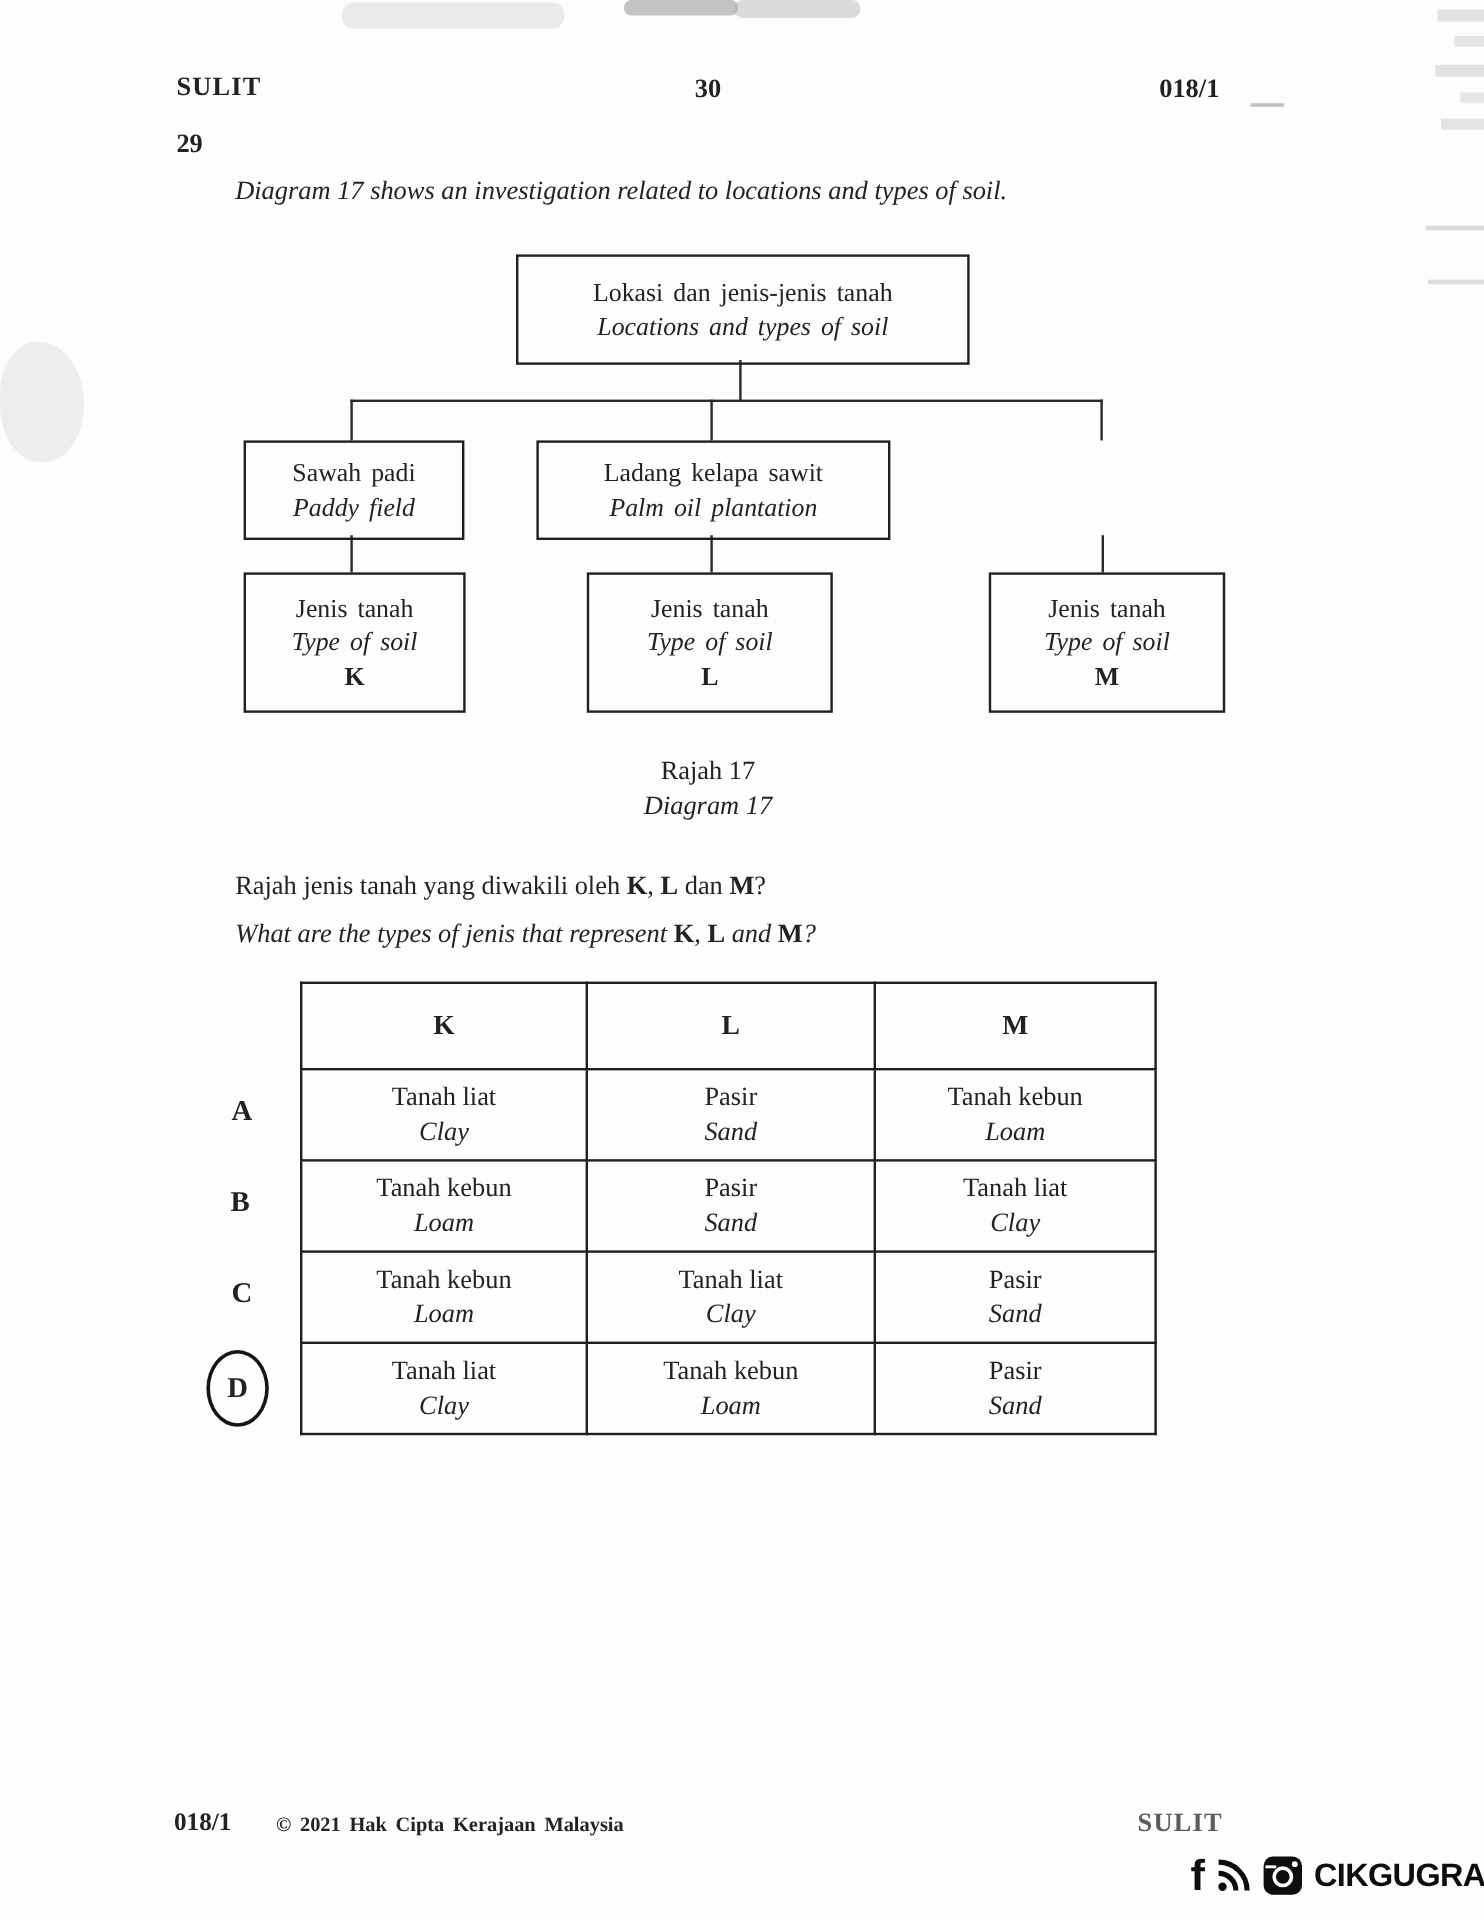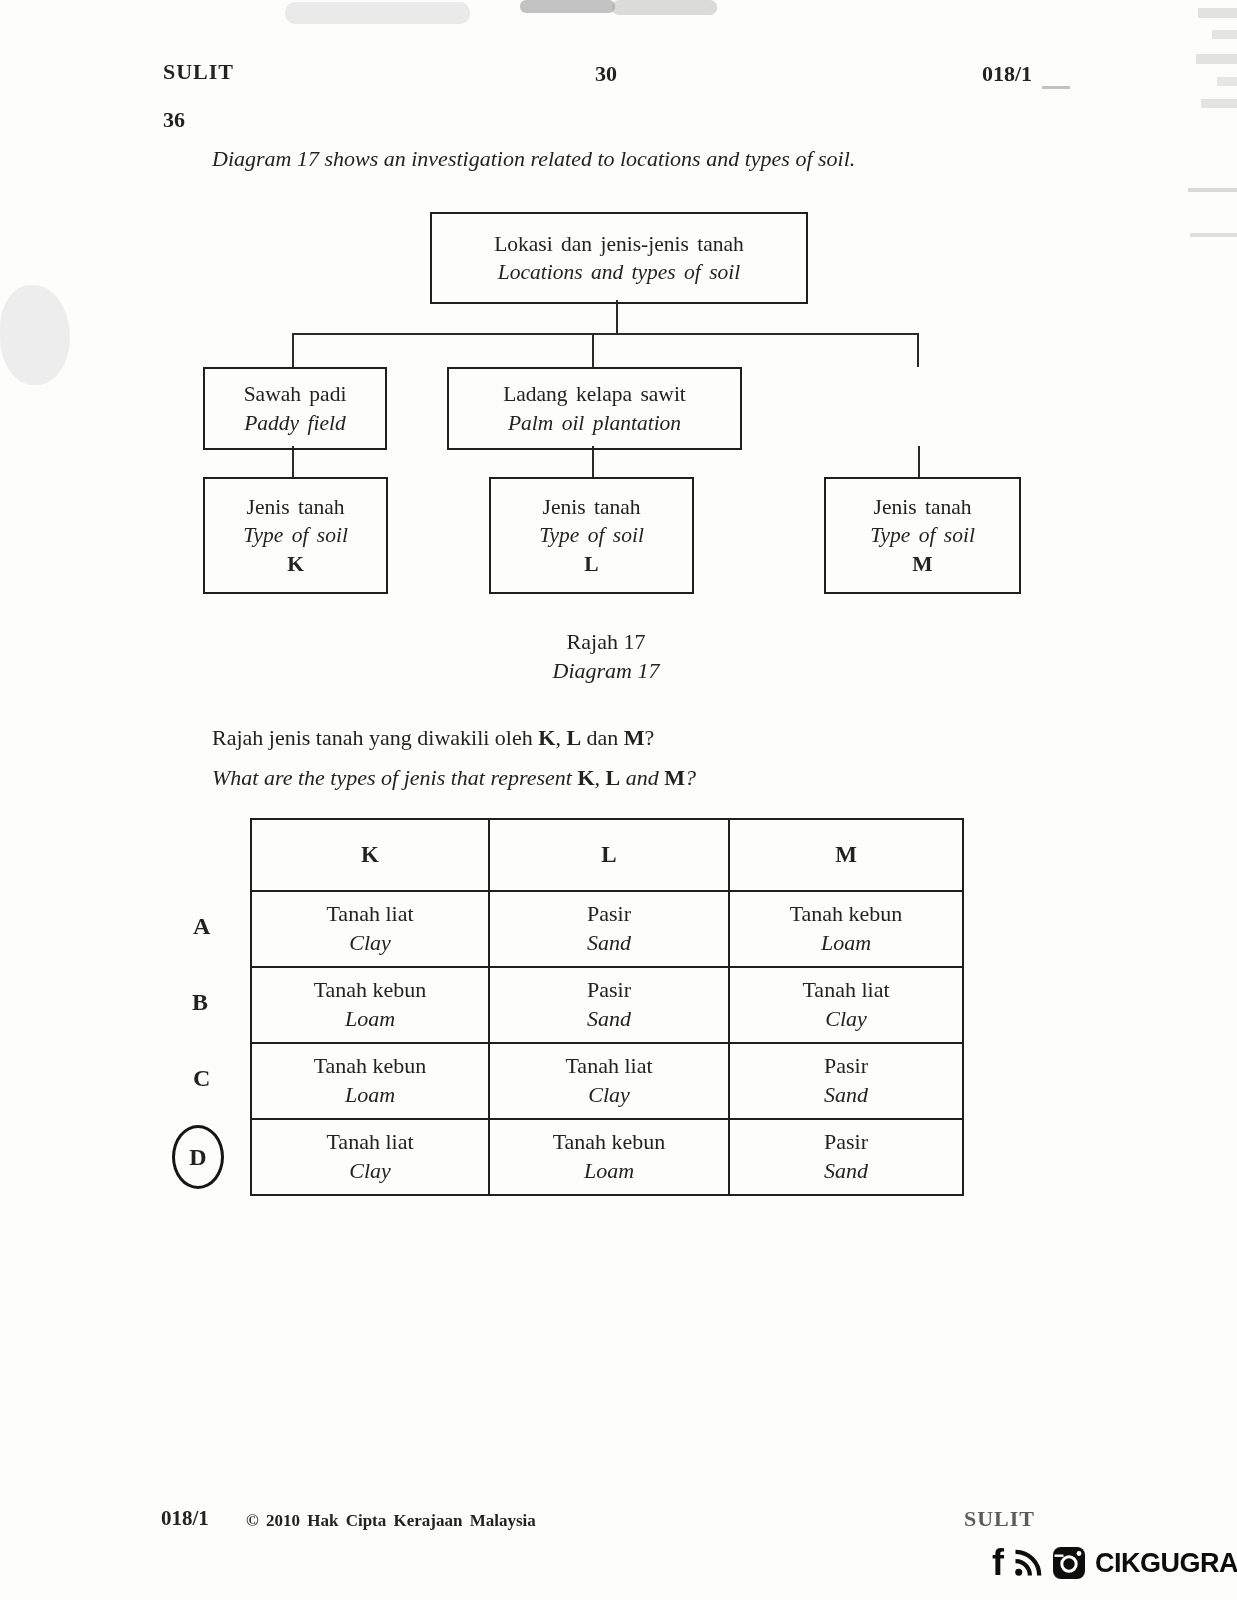--- a/index.html
+++ b/index.html
@@ -1,20 +1,20 @@
 <!DOCTYPE html>
 <html><head>
 <meta charset="utf-8">
 <style>
   html,body{margin:0;padding:0;background:#ffffff;}
   .page{
     position:relative;width:1237px;height:1600px;background:#fdfdfc;overflow:hidden;
     font-family:"Liberation Serif", serif;color:#222;
   }
-  .abs{position:absolute;margin-left:16px;}
+  .abs{position:absolute;}
   .b{font-weight:bold;}
   .it{font-style:italic;}
   .roman{font-style:normal;font-weight:bold;}
   .txt{font-size:22px;line-height:1.3;white-space:nowrap;}
   
   .dbox{
     position:absolute;border:2px solid #1f1f1f;background:transparent;
     display:flex;flex-direction:column;align-items:center;justify-content:center;
     text-align:center;font-size:21.5px;line-height:1.32;word-spacing:3px;
   }
@@ -59,21 +59,21 @@
   <div class="art" style="left:1217px;top:77px;width:20px;height:9px;background:#e6e6e6;"></div>
   <div class="art" style="left:1201px;top:99px;width:36px;height:9px;background:#e3e3e3;"></div>
   <div class="art" style="left:1188px;top:188px;width:49px;height:4px;background:#dadada;"></div>
   <div class="art" style="left:1190px;top:233px;width:47px;height:4px;background:#dedede;"></div>
   <div class="art" style="left:1042px;top:86px;width:28px;height:3px;background:#9b9b9b;opacity:.6;"></div>
 
   <div class="abs txt b" style="left:147px;top:58px;letter-spacing:1px;">SULIT</div>
   <div class="abs txt b" style="left:520px;top:60px;width:140px;text-align:center;">30</div>
   <div class="abs txt b" style="left:966px;top:60px;">018/1</div>
 
-  <div class="abs txt b" style="left:147px;top:106px;">36</div>
+  <div class="abs txt b" style="left:147px;top:106px;">29</div>
   <div class="abs txt it" style="left:196px;top:145px;text-align:center;">Diagram 17 shows an investigation related to locations and types of soil.</div>
 
   <div class="dline" style="left:616px;top:300px;width:2px;height:34px;"></div>
   <div class="dline" style="left:292px;top:333px;width:627px;height:2px;"></div>
   <div class="dline" style="left:292px;top:333px;width:2px;height:34px;"></div>
   <div class="dline" style="left:592px;top:333px;width:2px;height:34px;"></div>
   <div class="dline" style="left:917px;top:333px;width:2px;height:34px;"></div>
   <div class="dline" style="left:292px;top:446px;width:2px;height:31px;"></div>
   <div class="dline" style="left:592px;top:446px;width:2px;height:31px;"></div>
   <div class="dline" style="left:918px;top:446px;width:2px;height:31px;"></div>
@@ -190,21 +190,21 @@
           </td>
         <td>
             <div>Pasir</div>
             <div class="it">Sand</div>
           </td>
       </tr>
     </tbody>
   </table>
 
   <div class="abs b" style="left:145px;top:1506px;font-size:21px;">018/1</div>
-  <div class="abs b" style="left:230px;top:1511px;font-size:17px;word-spacing:3px;">© 2010 Hak Cipta Kerajaan Malaysia</div>
+  <div class="abs b" style="left:230px;top:1511px;font-size:17px;word-spacing:3px;">© 2021 Hak Cipta Kerajaan Malaysia</div>
   <div class="abs b" style="left:948px;top:1506px;font-size:22px;letter-spacing:1px;color:#5c5c5c;">SULIT</div>
 
   <div class="branding">
     <span class="fb-f">f</span>
     <span style="display:inline-block;height:30px;">
       <svg width="30" height="30" viewBox="0 0 24 24">
         <circle cx="4.6" cy="19.4" r="2.8" fill="#0d0d0d"></circle>
         <path d="M2 10.5 a11.5 11.5 0 0 1 11.5 11.5" fill="none" stroke="#0d0d0d" stroke-width="3.4"></path>
         <path d="M2 3 a19 19 0 0 1 19 19" fill="none" stroke="#0d0d0d" stroke-width="3.4"></path>
       </svg>

